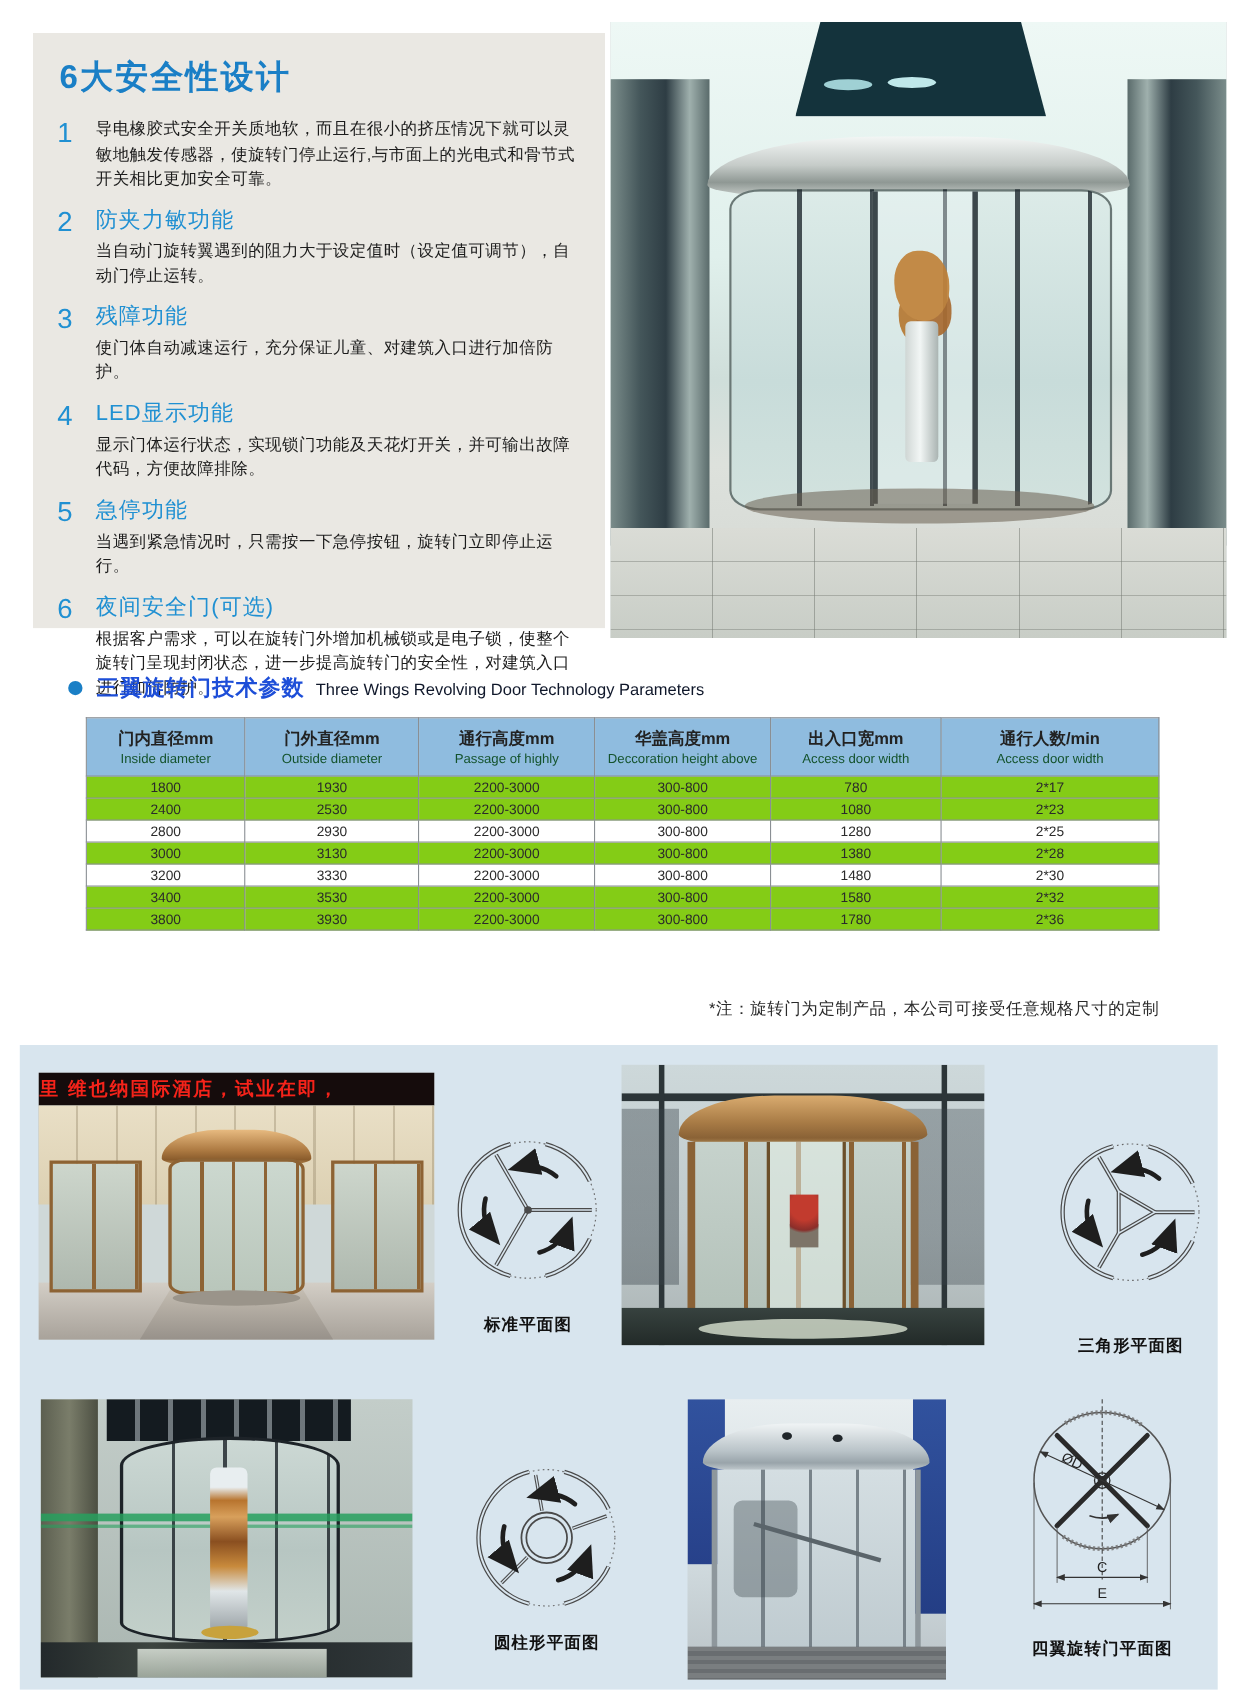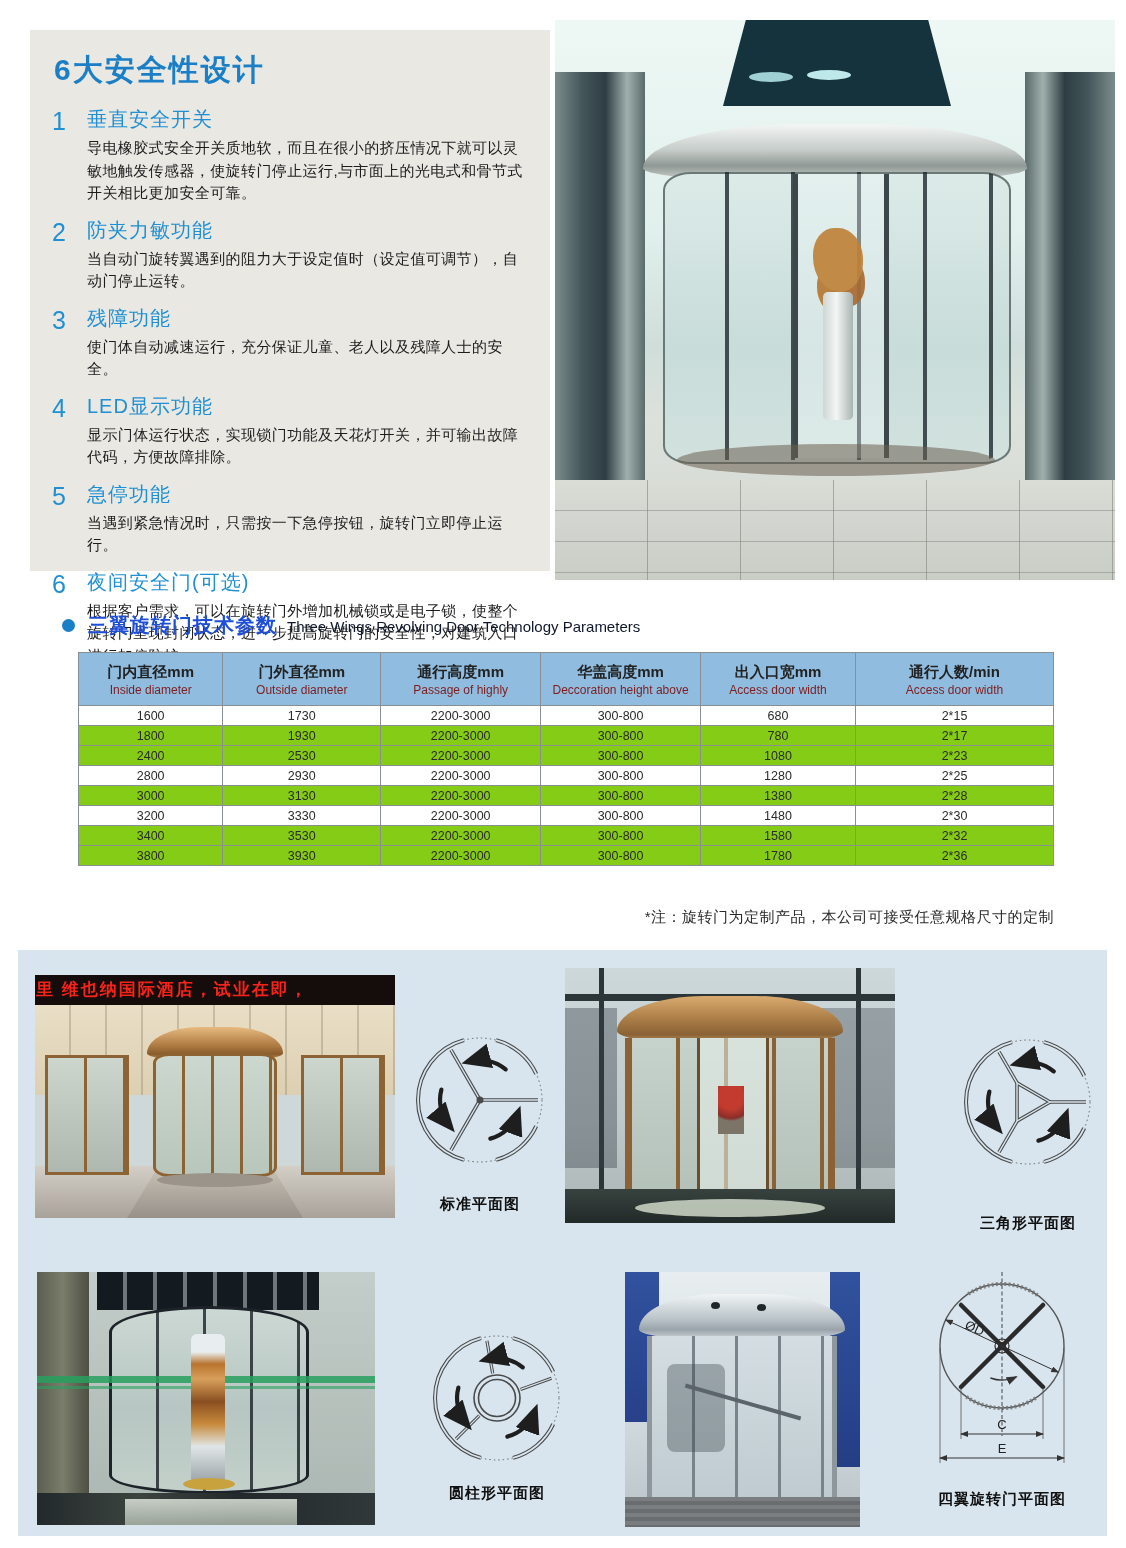--- a/index.html
+++ b/index.html
@@ -23,21 +23,21 @@
   #params-bullet{width:13px;height:13px;border-radius:50%;background:#1a7fc6;align-self:center;margin-right:13px;}
   #params-title-zh{font-size:20px;font-weight:bold;color:#1d4ed8;letter-spacing:1px;margin-right:10px;}
   #params-title-en{font-size:15px;color:#0f172a;}
 
   
   #params-table-wrap{left:78px;top:652px;width:976px;}
   table{border-collapse:collapse;width:100%;table-layout:fixed;border-radius:16px;}
   th,td{border:1px solid #8a8f94;text-align:center;padding:0;}
   thead th{background:#8fbcdf;height:52px;font-weight:normal;}
   .h-zh{font-size:15px;color:#222;font-weight:bold;line-height:1.45;}
-  .h-en{font-size:12px;color:#7f1d1d;line-height:1.2;}
+  .h-en{font-size:12px;color:#14532d;line-height:1.2;}
   tbody td{height:19px;font-size:12.5px;color:#2b2b2b;background:#ffffff;}
   tbody tr.alt td{background:#84cc16;}
 
   #table-note{right:72px;top:908px;font-size:15px;color:#2b2b2b;letter-spacing:.5px;}
 
   
   #plans-panel{left:18px;top:950px;width:1089px;height:586px;background:#d8e5ee;}
   .caption{font-size:15px;font-weight:bold;color:#111;text-align:center;letter-spacing:1px;}
   .plan-svg{display:block;}
 
@@ -114,36 +114,35 @@
 </style>
 </head>
 <body>
 
 <div class="abs" id="safety-panel">
   <div id="safety-title">6大安全性设计</div>
   <div id="safety-items">
       <div class="s-item">
         <div class="s-num">1</div>
         <div class="s-right">
-          <div class="s-title">垂直安全开关</div>
           <div class="s-body">导电橡胶式安全开关质地软，而且在很小的挤压情况下就可以灵敏地触发传感器，使旋转门停止运行,与市面上的光电式和骨节式开关相比更加安全可靠。</div>
         </div>
       </div>
       <div class="s-item">
         <div class="s-num">2</div>
         <div class="s-right">
           <div class="s-title">防夹力敏功能</div>
           <div class="s-body">当自动门旋转翼遇到的阻力大于设定值时（设定值可调节），自动门停止运转。</div>
         </div>
       </div>
       <div class="s-item">
         <div class="s-num">3</div>
         <div class="s-right">
           <div class="s-title">残障功能</div>
-          <div class="s-body">使门体自动减速运行，充分保证儿童、老人以及残障人士的安全。</div>
+          <div class="s-body">使门体自动减速运行，充分保证儿童、对建筑入口进行加倍防护。</div>
         </div>
       </div>
       <div class="s-item">
         <div class="s-num">4</div>
         <div class="s-right">
           <div class="s-title">LED显示功能</div>
           <div class="s-body">显示门体运行状态，实现锁门功能及天花灯开关，并可输出故障代码，方便故障排除。</div>
         </div>
       </div>
       <div class="s-item">
@@ -217,28 +216,20 @@
             <div class="h-zh">出入口宽mm</div>
             <div class="h-en">Access door width</div>
           </th>
           <th>
             <div class="h-zh">通行人数/min</div>
             <div class="h-en">Access door width</div>
           </th>
         </tr>
       </thead>
     <tbody id="params-body">
-        <tr>
-          <td>1600</td>
-          <td>1730</td>
-          <td>2200-3000</td>
-          <td>300-800</td>
-          <td>680</td>
-          <td>2*15</td>
-        </tr>
         <tr class="alt">
           <td>1800</td>
           <td>1930</td>
           <td>2200-3000</td>
           <td>300-800</td>
           <td>780</td>
           <td>2*17</td>
         </tr>
         <tr class="alt">
           <td>2400</td>

